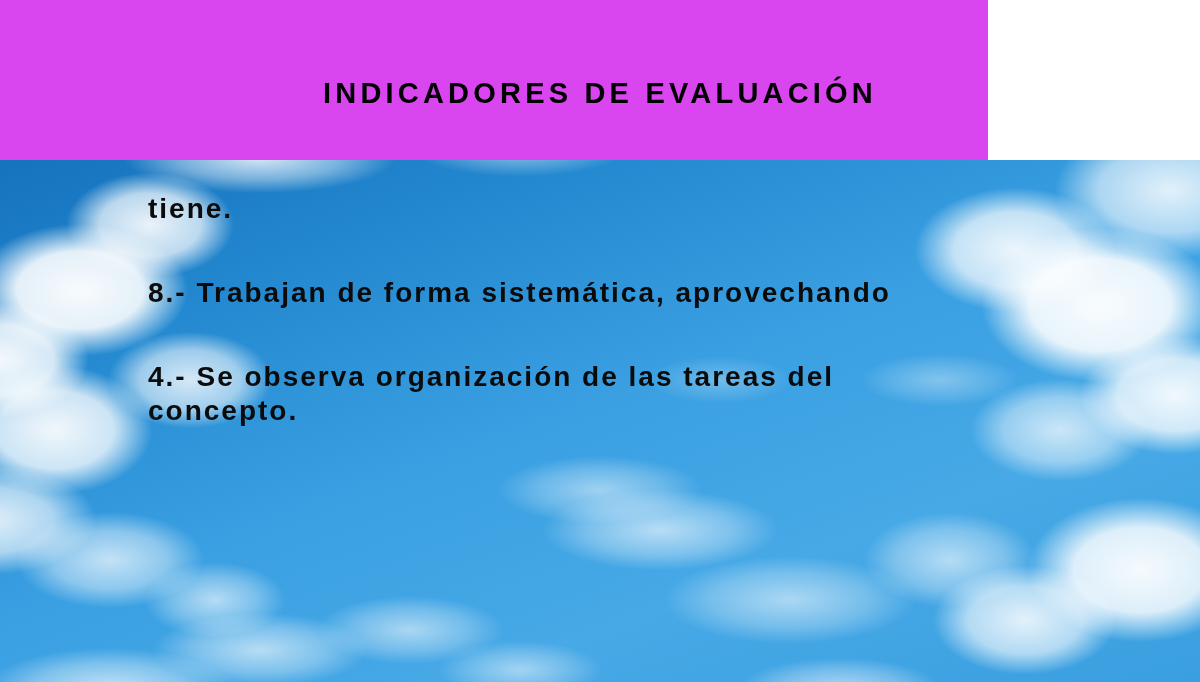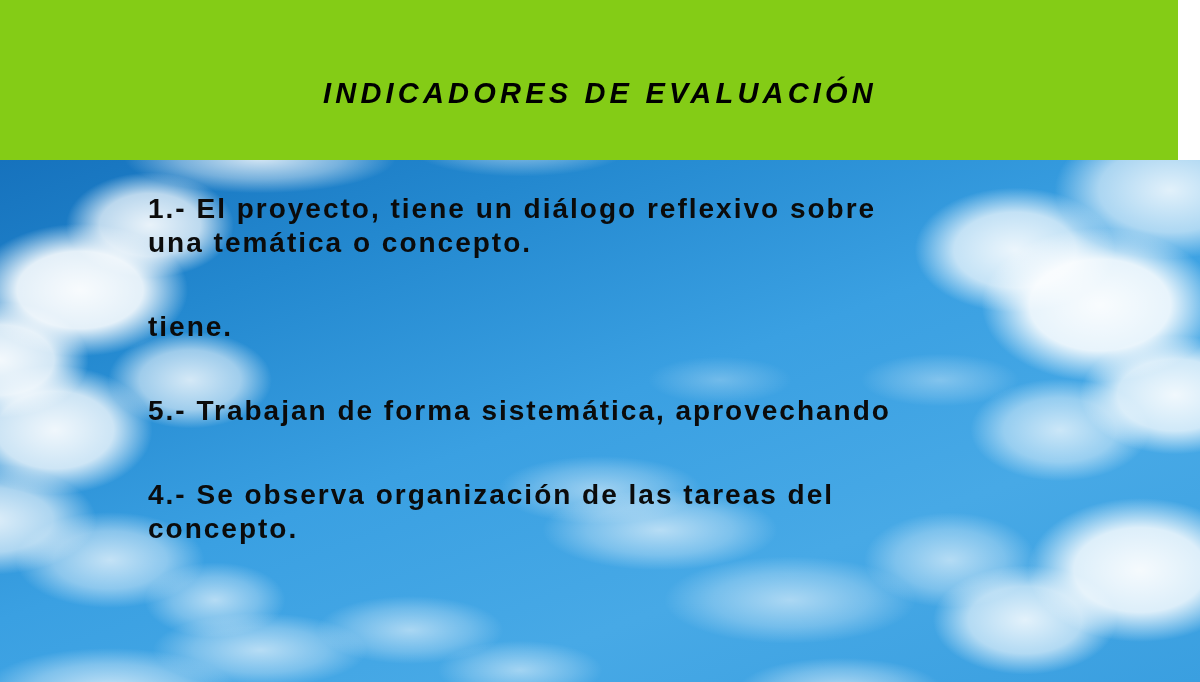--- a/index.html
+++ b/index.html
@@ -17,25 +17,24 @@
     height: 682px;
     overflow: hidden;
     background: #ffffff;
   }
 
   
   .header-band {
     position: absolute;
     left: 0;
     top: 0;
-    width: 1178px;
+    width: 988px;
     height: 160px;
-    background: #84cc16;
+    background: #d946ef;
     z-index: 5;
-    font-style: italic;
   }
 
   .header-title {
     position: absolute;
     left: 0;
     top: 78px;
     width: 1200px;
     text-align: center;
     color: #000000;
     font-family: "Liberation Sans", sans-serif;
@@ -131,31 +130,27 @@
   <div class="header-band">
     <div class="header-title">INDICADORES DE EVALUACIÓN</div>
   </div>
 
   <div class="sky">
     <div class="clouds"></div>
   </div>
 
   <div class="body-list">
 
-    <div class="item">
-      <span class="line">1.- El proyecto, tiene un diálogo reflexivo sobre</span>
-      <span class="line">una temática o concepto.</span>
-    </div>
 
     <div class="item">
       <span class="line">tiene.</span>
     </div>
 
     <div class="item">
-      <span class="line">5.- Trabajan de forma sistemática, aprovechando</span>
+      <span class="line">8.- Trabajan de forma sistemática, aprovechando</span>
     </div>
 
     <div class="item">
       <span class="line">4.- Se observa organización de las tareas del</span>
       <span class="line">concepto.</span>
     </div>
 
   </div>
 
 </div>

